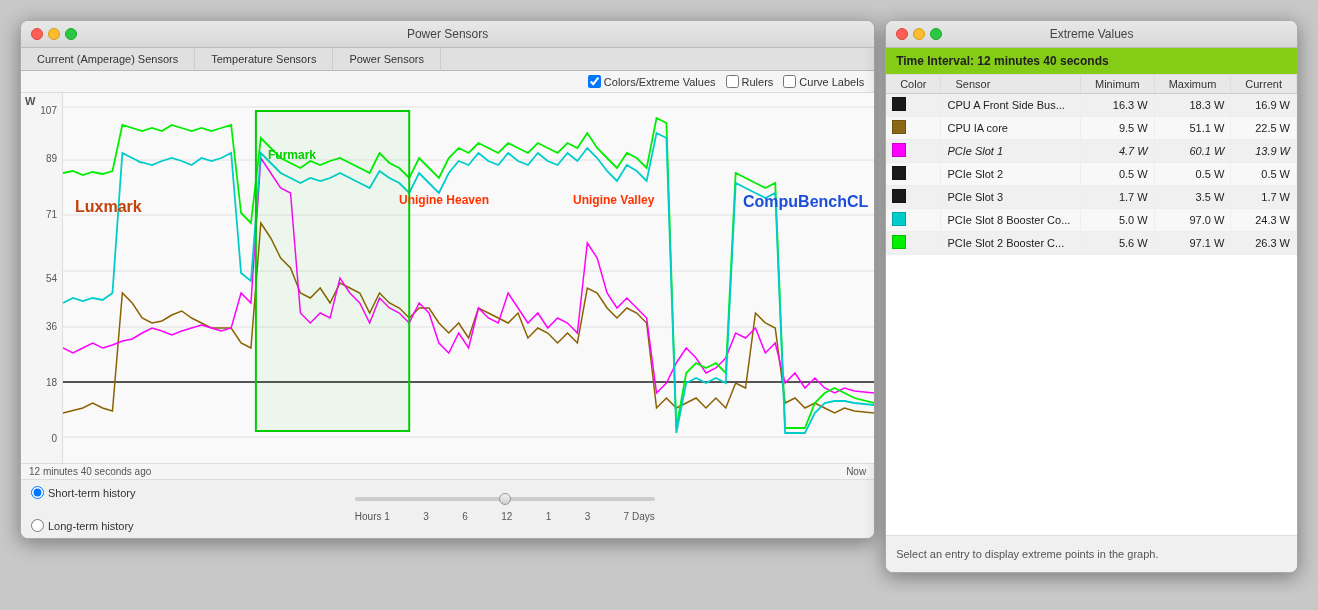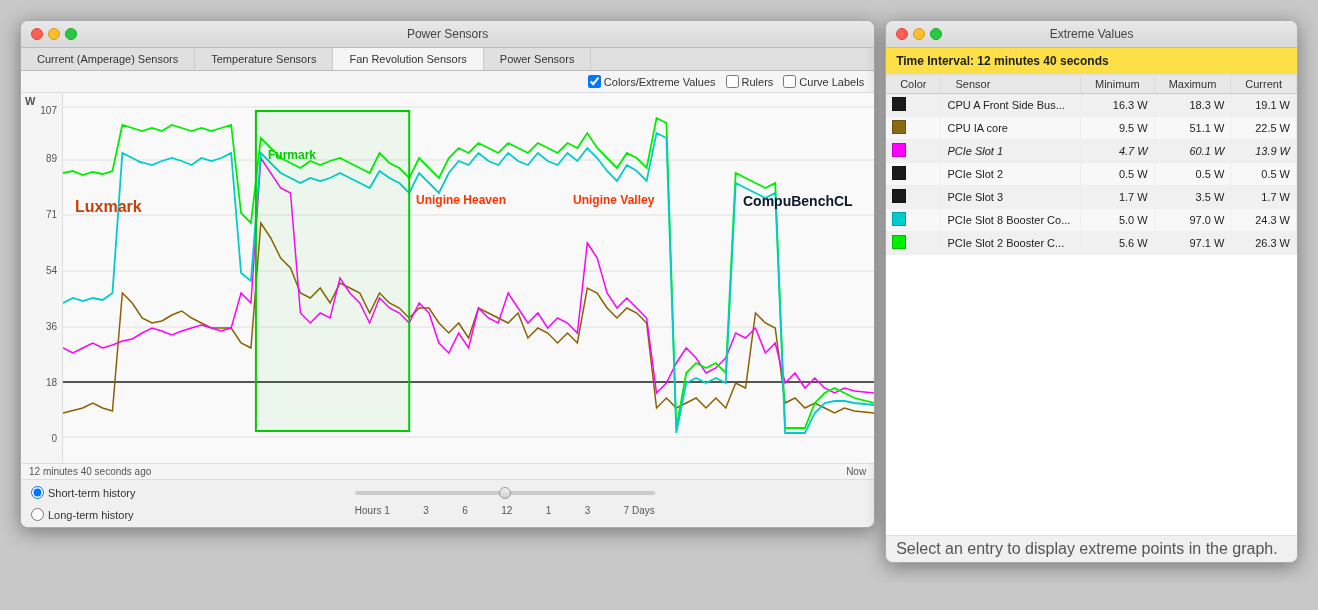--- a/index.html
+++ b/index.html
@@ -157,21 +157,21 @@
       align-items: center;
       padding: 6px 10px;
       gap: 10px;
       background: #f0f0f0;
       border-top: 1px solid #ddd;
     }
 
     .radio-group {
       display: flex;
       flex-direction: column;
-      gap: 9px;
+      gap: 20px;
     }
     .radio-label {
       display: flex;
       align-items: center;
       gap: 4px;
       font-size: 11px;
       color: #333;
     }
 
     .slider-container {
@@ -213,21 +213,21 @@
     
     .extreme-window {
       width: 420px;
     }
 
     .time-interval {
       padding: 6px 10px;
       font-size: 12px;
       font-weight: bold;
       color: #222;
-      background: #fde047;
+      background: #84cc16;
       border-bottom: 1px solid #ddd;
     }
 
     .extreme-table {
       width: 100%;
       border-collapse: collapse;
       font-size: 11px;
     }
     .extreme-table th {
       background: #e8e8e8;
@@ -249,22 +249,22 @@
     .color-swatch {
       width: 14px;
       height: 14px;
       display: inline-block;
       border: 1px solid rgba(0,0,0,0.2);
     }
 
     .num-cell { text-align: right; }
 
     .status-bar {
-      padding: 4px 10px;
-      font-size: 16px;
+      padding: 12px 10px;
+      font-size: 11px;
       color: #555;
       border-top: 1px solid #ddd;
       background: #f0f0f0;
     }
 
     .power-window {
       width: 870px;
     }
 
     .graph-wrapper {
@@ -281,21 +281,20 @@
       <div class="win-btn close"></div>
       <div class="win-btn minimize"></div>
       <div class="win-btn maximize"></div>
     </div>
     <span class="title-text">Power Sensors</span>
   </div>
 
   <div class="tabs">
     <div class="tab">Current (Amperage) Sensors</div>
     <div class="tab">Temperature Sensors</div>
-    <div class="tab active">Fan Revolution Sensors</div>
     <div class="tab">Power Sensors</div>
   </div>
 
   <div class="options-bar">
     <label class="checkbox-label">
       <input type="checkbox" checked="" style=""> 
         <span>Colors/Extreme Values</span>
     </label>
     <label class="checkbox-label">
       <input type="checkbox" style=""> 
@@ -307,21 +306,21 @@
     </label>
   </div>
 
   <div class="graph-wrapper">
 
     <div class="y-axis" style="position:relative; width:42px;">
       <span class="w-label" style="position:absolute;top:2px;left:4px;font-size:11px;color:#555;">W</span>
       <span class="y-label" style="top:12px;">107</span>
       <span class="y-label" style="top:60px;">89</span>
       <span class="y-label" style="top:116px;">71</span>
-      <span class="y-label" style="top:172px;margin-left:12px;">54</span>
+      <span class="y-label" style="top:180px;margin-left:12px;">54</span>
       <span class="y-label" style="top:228px;">36</span>
       <span class="y-label" style="top:284px;">18</span>
       <span class="y-label" style="top:340px;">0</span>
     </div>
 
     <div class="graph-container" style="position:relative; flex:1;">
       <svg class="graph-svg" viewBox="0 0 820 360" preserveAspectRatio="none">
 
         <line x1="0" y1="14" x2="820" y2="14" class="grid-line"></line>
         <line x1="0" y1="67" x2="820" y2="67" class="grid-line"></line>
@@ -339,23 +338,23 @@
 
         <polyline fill="none" stroke="#00ee00" stroke-width="1.8" points="0,80 10,78 20,82 30,79 40,81 50,78 60,32 70,35 80,38 90,35 100,38 110,32 120,35 130,38 140,35 150,38 160,35 170,32 180,120 190,130 200,45 210,55 220,65 230,70 240,75 250,68 260,72 270,68 280,65 290,70 300,75 310,80 320,60 330,70 340,75 350,85 360,65 370,75 380,85 390,65 400,55 410,60 420,50 430,55 440,60 450,50 460,55 470,60 480,50 490,55 500,60 510,50 520,55 530,40 540,55 550,65 560,75 570,60 580,65 590,75 600,25 610,30 620,335 630,280 640,270 650,275 660,270 670,280 680,80 690,85 700,90 710,95 720,90 730,335 740,335 750,335 760,310 770,300 780,295 790,300 800,305 820,310"></polyline>
 
         <polyline fill="none" stroke="#00cccc" stroke-width="1.8" points="0,210 10,205 20,208 30,205 40,207 50,200 60,60 70,65 80,70 75,68 90,72 100,68 110,65 120,68 130,72 140,65 150,68 160,65 170,60 180,180 190,188 200,60 210,70 220,80 230,85 240,90 250,85 260,88 270,85 280,80 290,85 300,90 310,95 320,78 330,85 340,90 350,100 360,80 370,90 380,100 390,80 400,68 410,72 420,60 430,68 440,72 450,60 460,68 470,72 480,60 490,68 500,72 510,60 520,68 530,55 540,65 550,78 560,88 570,72 580,78 590,88 600,40 610,45 620,340 630,290 640,285 650,290 660,285 670,290 680,90 690,95 700,100 710,105 720,100 730,340 740,340 750,340 760,320 770,310 780,308 790,308 800,310 820,312"></polyline>
 
         <rect x="195" y="18" width="155" height="320" fill="rgba(0,200,0,0.05)" stroke="#00cc00" stroke-width="2" stroke-dasharray="none"></rect>
       </svg>
 
       <div style="position:absolute;top:105px;left:12px;font-size:16px;font-weight:bold;color:#c2410c;">Luxmark</div>
       <div style="position:absolute;top:55px;left:205px;font-size:12px;font-weight:bold;color:#00cc00;">Furmark</div>
-      <div style="position:absolute;top:100px;left:353px;font-size:12px;font-weight:bold;color:#ff3300;">Unigine Heaven</div>
+      <div style="position:absolute;top:100px;left:336px;font-size:12px;font-weight:bold;color:#ff3300;">Unigine Heaven</div>
       <div style="position:absolute;top:100px;left:510px;font-size:12px;font-weight:bold;color:#ff3300;">Unigine Valley</div>
-      <div style="position:absolute;top:100px;left:680px;font-size:14px;font-weight:bold;color:#0f172a;">CompuBenchCL</div>
+      <div style="position:absolute;top:100px;left:680px;font-size:16px;font-weight:bold;color:#1d4ed8;">CompuBenchCL</div>
     </div>
   </div>
 
   <div class="x-axis">
     <span>12 minutes 40 seconds ago</span>
     <span>Now</span>
   </div>
 
   <div class="bottom-controls">
     <div class="radio-group">
@@ -406,21 +405,21 @@
         <th style="text-align:right;">Maximum</th>
         <th style="text-align:right;">Current</th>
       </tr>
     </thead>
     <tbody id="extreme-tbody">
         <tr style="cursor: pointer;">
           <td><span class="color-swatch" style="background: rgb(26, 26, 26);"></span></td>
           <td>CPU A Front Side Bus...</td>
           <td class="num-cell">16.3 W</td>
           <td class="num-cell">18.3 W</td>
-          <td class="num-cell">19.1 W</td>
+          <td class="num-cell">16.9 W</td>
         </tr>
         <tr style="cursor: pointer;">
           <td><span class="color-swatch" style="background: rgb(139, 105, 20);"></span></td>
           <td>CPU IA core</td>
           <td class="num-cell">9.5 W</td>
           <td class="num-cell">51.1 W</td>
           <td class="num-cell">22.5 W</td>
         </tr>
         <tr style="cursor: pointer; font-style: italic;">
           <td><span class="color-swatch" style="background: rgb(255, 0, 255);"></span></td>

